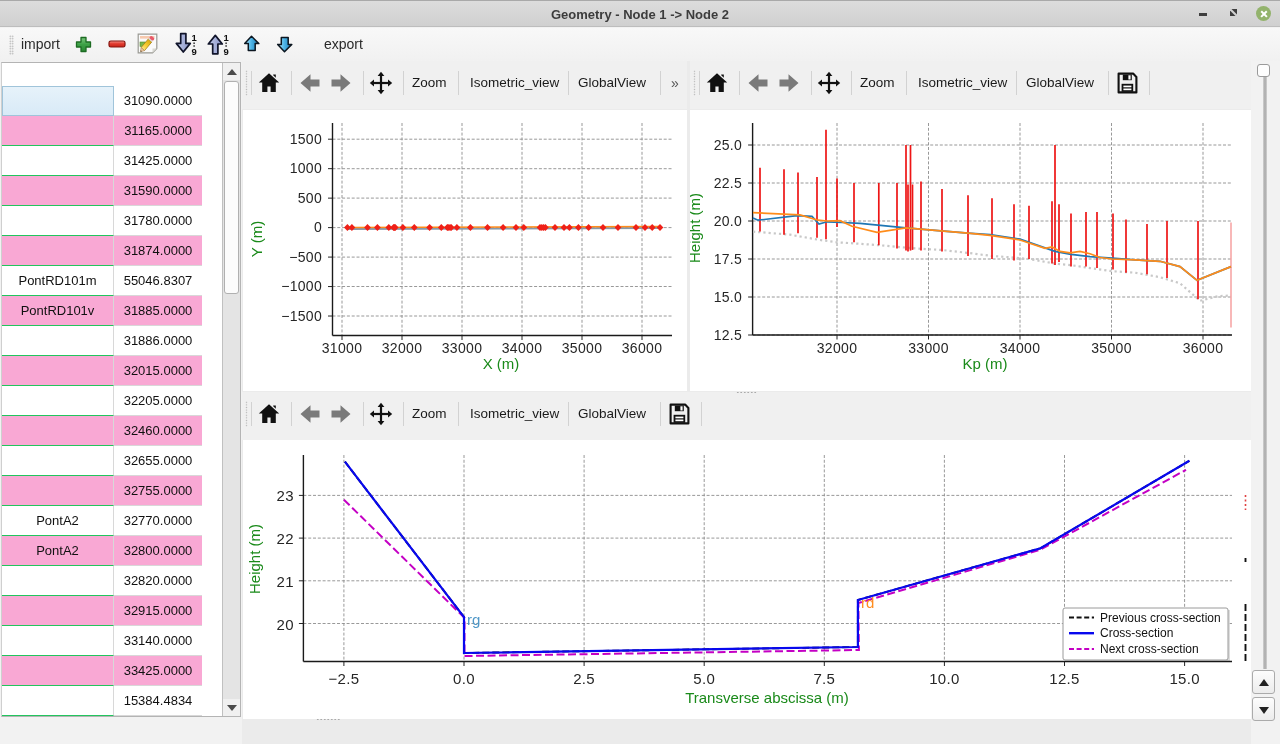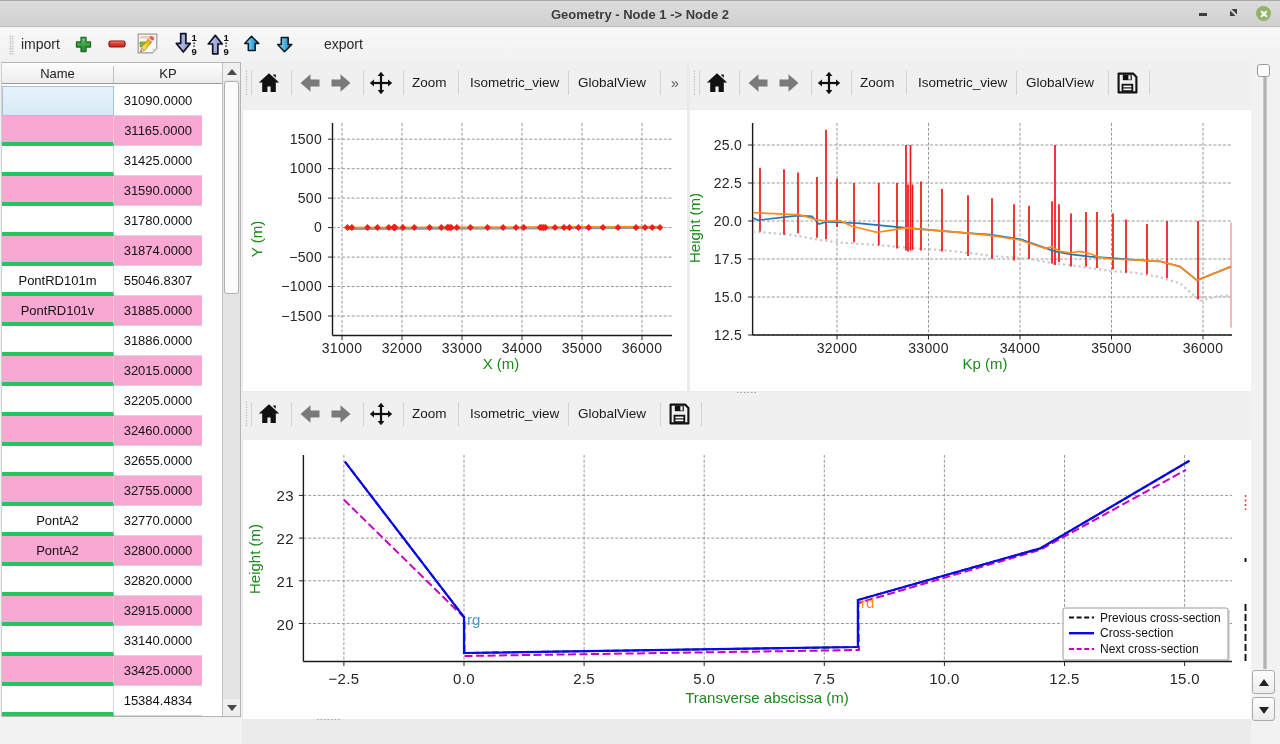--- a/index.html
+++ b/index.html
@@ -23,21 +23,21 @@
 .grip { position:absolute; left:9px; top:35px; width:5px; height:20px;
   background-image:radial-gradient(circle, #ababab 0.7px, transparent 0.9px);
   background-size:2.5px 2.5px; }
 
 
 #tablewrap { position:absolute; left:1px; top:62px; width:240px; height:655px; background:#fff; border:1px solid #b4b4b4; border-left:1px solid #cfcfcf; overflow:hidden; }
 #thead { position:absolute; left:0; top:0; width:220px; height:21px; background:linear-gradient(#fdfdfd,#ececec); border-bottom:1px solid #9a9a9a; }
 #thead .hc { position:absolute; top:3px; font-size:13px; color:#222; text-align:center; }
 .tbody-row { position:absolute; width:220px; height:30px; }
 .cell { position:absolute; top:0; height:30px; line-height:29px; text-align:center; font-size:13px; color:#111; }
-.cname { left:0; width:112px; border-right:1px solid #d8d8d8; border-bottom:4px solid #22c55e; }
+.cname { left:0; width:112px; border-right:1px solid #d8d8d8; border-bottom:1px solid #22c55e; }
 .ckp   { left:112px; width:88px; border-bottom:1px solid #d8d8d8; }
 .alt   { background:#f9a8d4; }
 .sel   { background:linear-gradient(#e6f2fa,#d8eaf7); border:1px solid #a0c4da; }
 
 
 #tscroll { position:absolute; left:220px; top:0; width:18px; height:653px; background:#e4e4e4; border-left:1px solid #c0c0c0; }
 .sbtn { position:absolute; left:0px; width:18px; height:17px; background:#f0f0f0; }
 .sarr { width:0; height:0; position:absolute; left:4px; }
 .sarr.up { border-left:5px solid transparent; border-right:5px solid transparent; border-bottom:6px solid #4a4a4a; top:6px; }
 .sarr.dn { border-left:5px solid transparent; border-right:5px solid transparent; border-top:6px solid #4a4a4a; top:6px; }
@@ -159,24 +159,20 @@
         <stop offset="0" stop-color="#bfeefc"></stop>
         <stop offset="0.45" stop-color="#4fb6e8"></stop>
         <stop offset="1" stop-color="#1878b4"></stop>
       </linearGradient>
     </defs>
     <path d="M8.5 15.7 L1.7 8.4 h3.6 V1.6 h6.9 v6.8 h3.6 Z" fill="url(#bb)" stroke="#0c1620" stroke-width="1.5" stroke-linejoin="round"></path>
   </svg>
 <div class="grip"></div>
 
 <div id="tablewrap">
-  <div id="thead">
-    <div class="hc" style="left:0;width:112px;border-right:1px solid #c0c0c0;height:17px;">Name</div>
-    <div class="hc" style="left:112px;width:108px;">KP</div>
-  </div>
   <div id="tbody">
       <div class="tbody-row" style="top:23px;">
         <div class="cell cname sel"></div>
         <div class="cell ckp">31090.0000</div>
       </div>
       <div class="tbody-row" style="top:53px;">
         <div class="cell cname alt"></div>
         <div class="cell ckp alt">31165.0000</div>
       </div>
       <div class="tbody-row" style="top:83px;">

